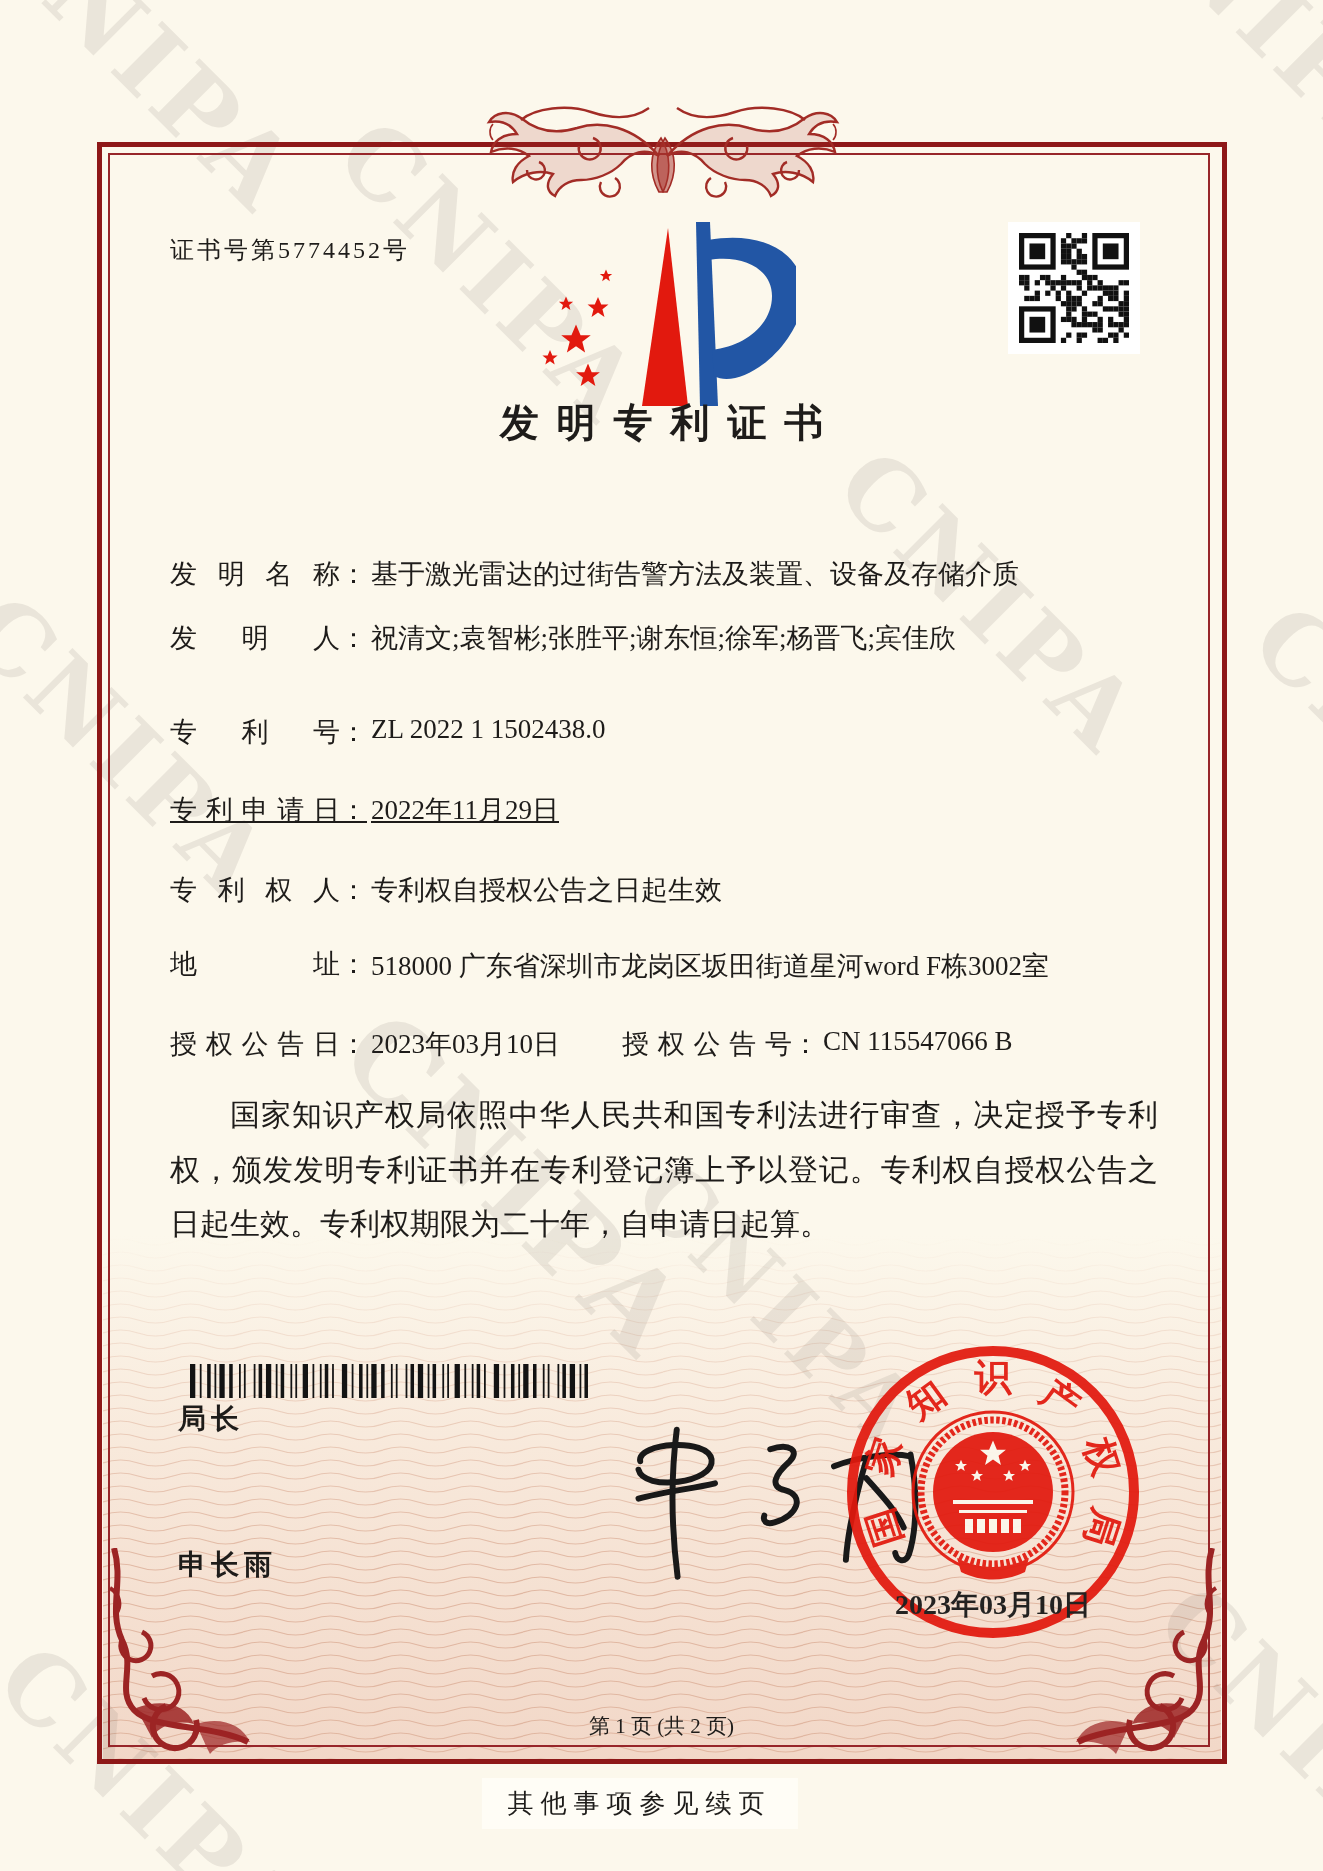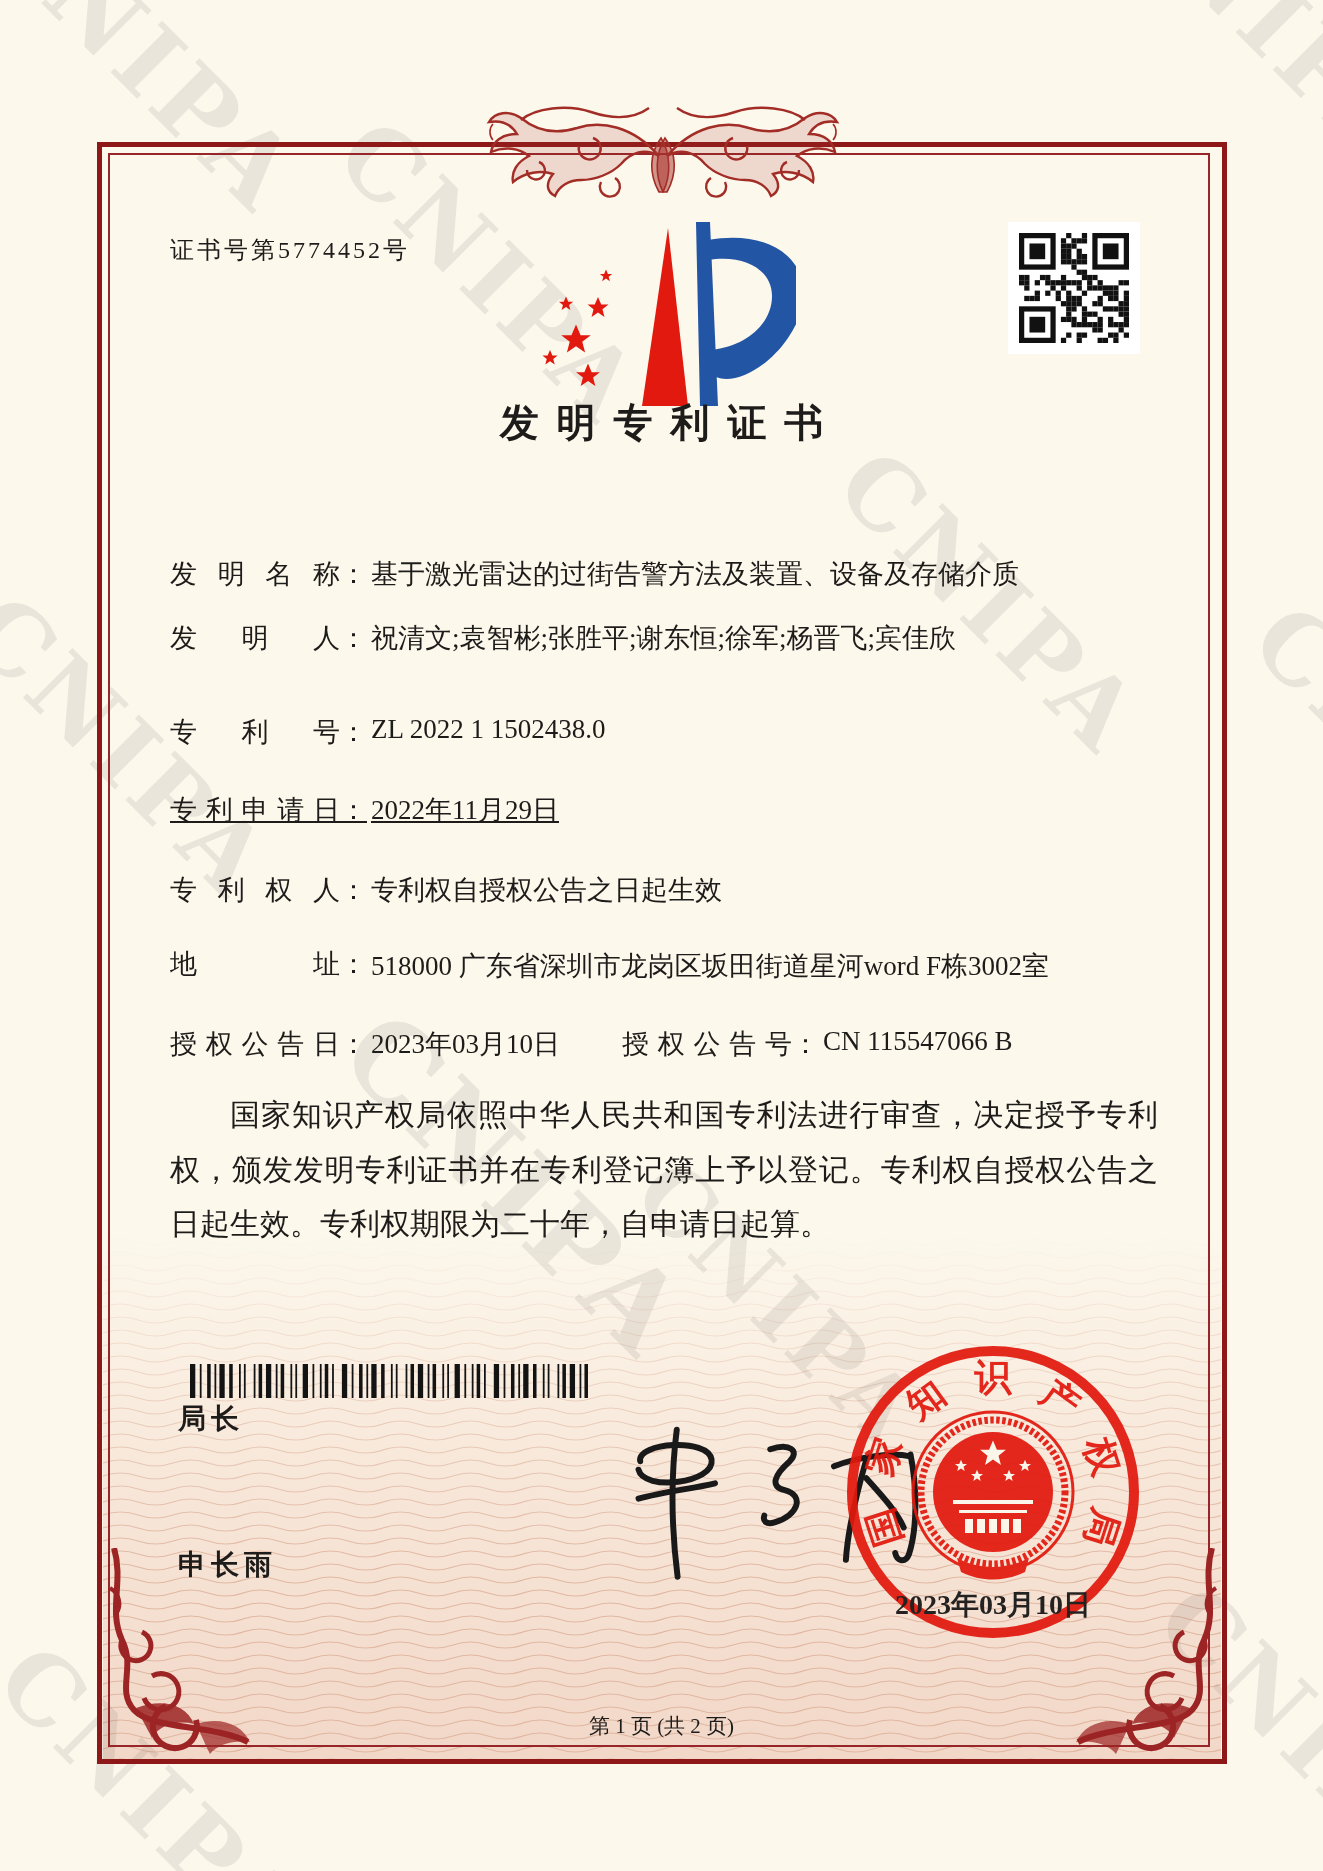--- a/index.html
+++ b/index.html
@@ -429,14 +429,15 @@
         <text x="148" y="48" transform="rotate(36,148,150)">产</text>
         <text x="148" y="48" transform="rotate(72,148,150)">权</text>
         <text x="148" y="48" transform="rotate(108,148,150)">局</text>
       </g>
       <text x="148" y="272" font-size="28" font-family="'Liberation Serif',serif" text-anchor="middle" fill="#141414">2023年03月10日</text>
     </g>
   </svg>
 
   <div class="page-num">第 1 页 (共 2 页)</div>
 
+  <div class="footer-note">其他事项参见续页</div>
 
 </div>
 
 </body></html>

